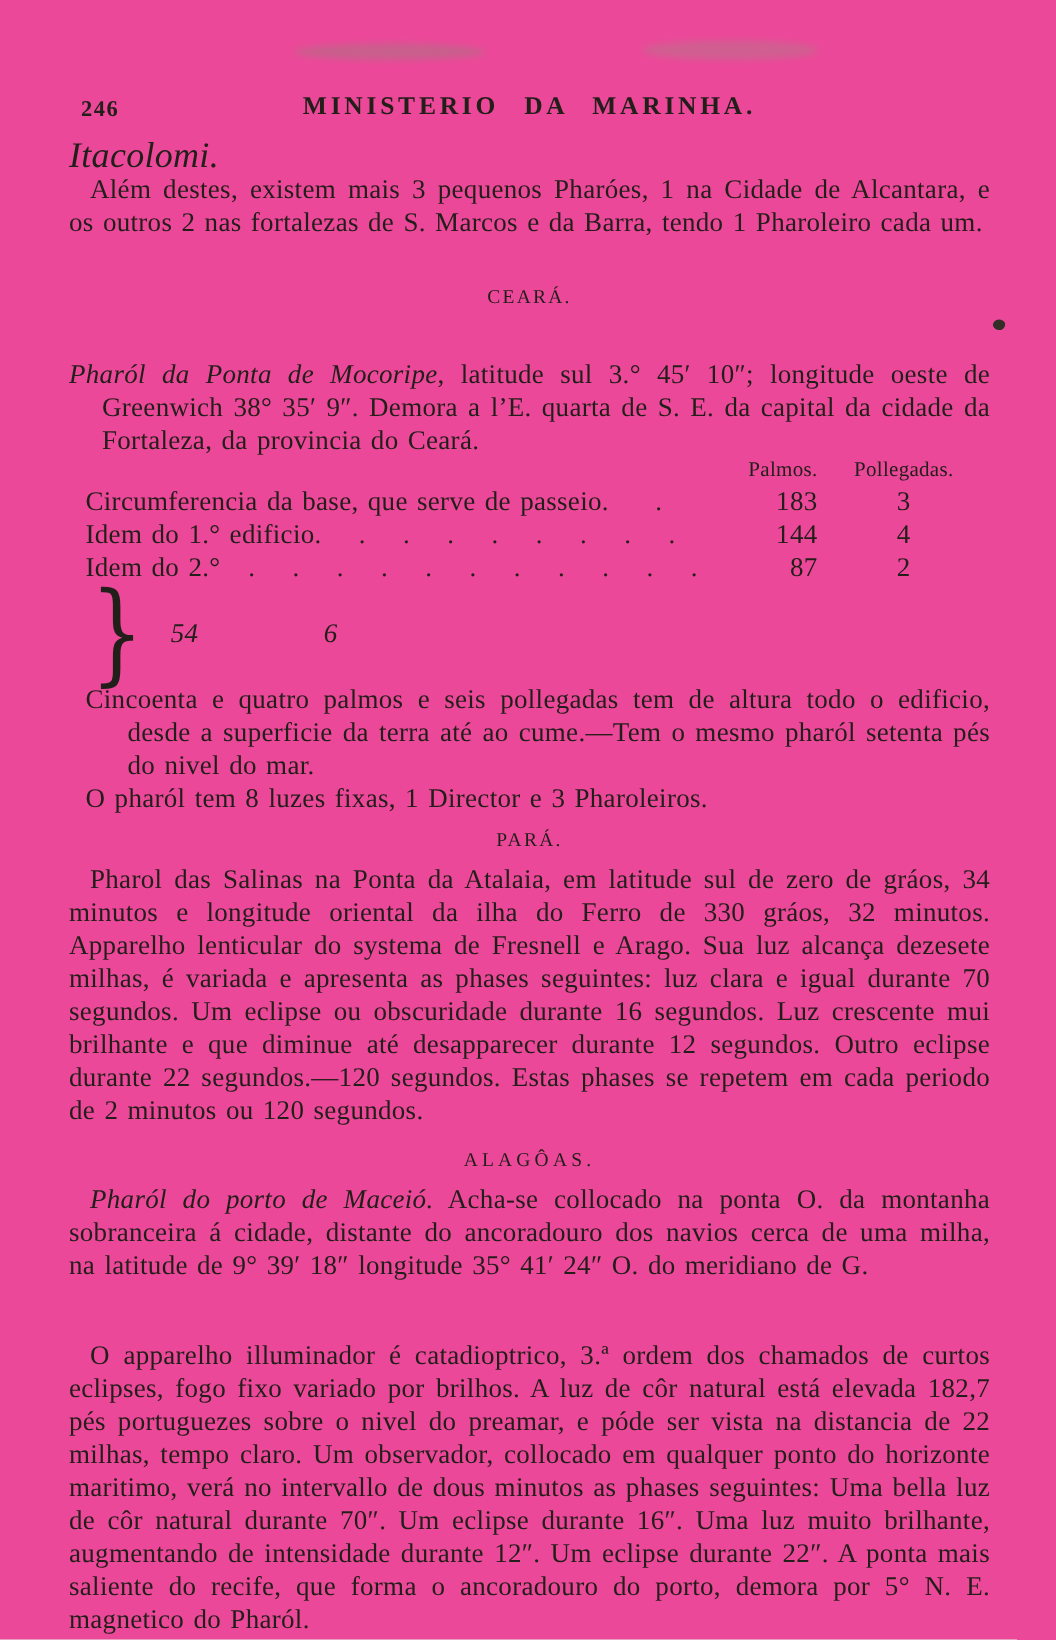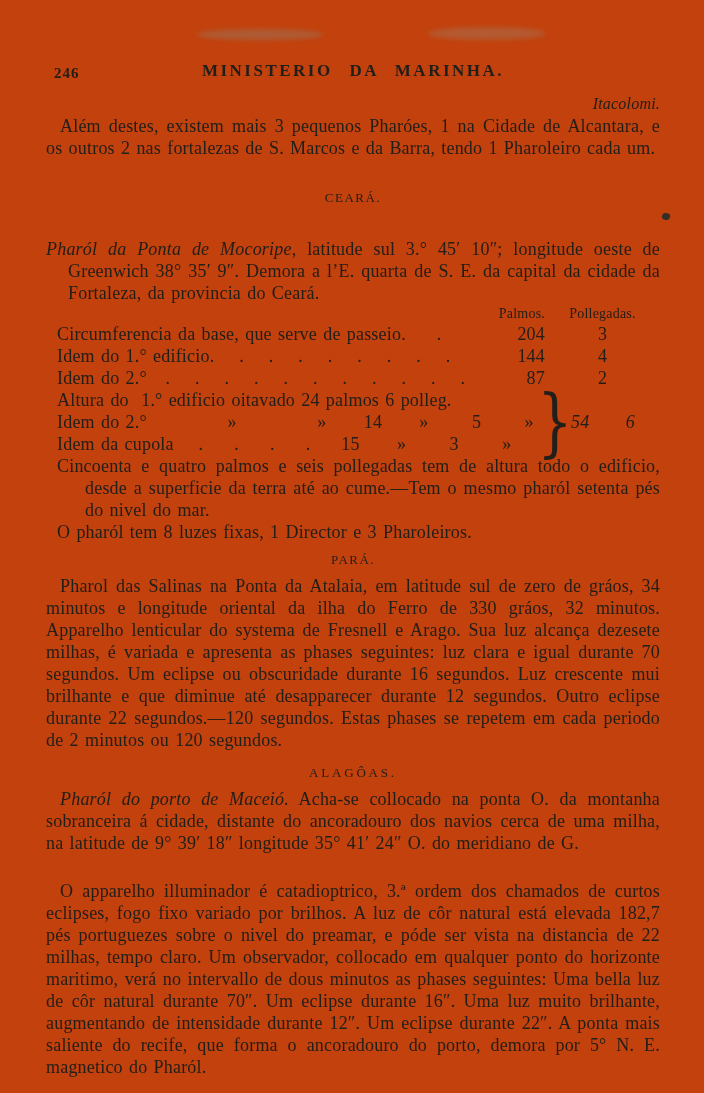--- a/index.html
+++ b/index.html
@@ -1,46 +1,46 @@
 <!DOCTYPE html>
 <html lang="pt"><head>
 <meta charset="utf-8">
 <style>
   html,body { margin:0; padding:0; background:#e8e6e0; }
   .page {
     position:relative;
     width:704px; height:1093px;
-    background:#c2410c;
+    background:#ec4899;
     overflow:hidden;
     font-family:"Liberation Serif", serif;
     color:#221e19;
     box-sizing:border-box;
   }
   .content {
     position:absolute; left:46px; top:32px; width:614px;
     font-size:18px; line-height:22px;
     letter-spacing:0.2px; word-spacing:1.5px;
   }
   .header-row { position:relative; height:24px; }
   .page-num {
     position:absolute; left:8px; top:2px;
     font-weight:bold; font-size:15px; letter-spacing:1px;
   }
   .running-header {
     text-align:center; font-weight:bold; font-size:17px;
     letter-spacing:2.5px; word-spacing:10px;margin-top:28px;
   }
   .place-title {
-    text-align:right; font-style:italic; font-size:16px;
+    text-align:left; font-style:italic; font-size:24px;
     margin-top:9px;
   }
   .para { text-align:justify; margin:0; }
   .indent { text-indent:14px; }
   .mt2 { margin-top:2px; }
-  .mt4 { margin-top:4px; }
+  .mt4 { margin-top:16px; }
   .section-heading {
     text-align:center; font-size:13px; letter-spacing:1.5px;
     margin:9px 0 7px 0; line-height:16px;
   }
   .section-heading.wide { letter-spacing:2.8px;margin-top:14px; }
   .hang22 { padding-left:22px; text-indent:-22px; text-align:justify;margin-top:32px; }
   .ceara-block { margin-left:11px; }
   .hang28 { padding-left:28px; text-indent:-28px; text-align:justify; }
   
   .ltable { width:100%; }
@@ -104,40 +104,35 @@
     <div class="ceara-block">
       <div class="ltable">
         <div class="thead-row">
           <span class="tlabel"></span>
           <span class="col-palmos">Palmos.</span>
           <span class="col-polleg">Pollegadas.</span>
         </div>
 
         <div class="trow">
           <span class="tlabel">Circumferencia da base, que serve de passeio.     .     .</span>
-          <span class="col-palmos">204</span>
+          <span class="col-palmos">183</span>
           <span class="col-polleg">3</span>
         </div>
         <div class="trow">
           <span class="tlabel">Idem do 1.° edificio.    .    .    .    .    .    .    .    .    .</span>
           <span class="col-palmos">144</span>
           <span class="col-polleg">4</span>
         </div>
         <div class="trow">
           <span class="tlabel">Idem do 2.°   .    .    .    .    .    .    .    .    .    .    .    .</span>
           <span class="col-palmos">87</span>
           <span class="col-polleg">2</span>
         </div>
 
         <div class="braced">
-          <div class="braced-lines">
-            <div>Altura do  1.° edificio oitavado 24 palmos 6 polleg.</div>
-            <div>Idem do 2.°             »             »      14      »       5       »</div>
-            <div>Idem da cupola    .     .     .     .     15      »       3       »</div>
-          </div>
           <div class="brace-cell">}</div>
           <div class="col-palmos">54</div>
           <div class="col-polleg">6</div>
         </div>
       </div>
 
       <p class="para hang28 min3">Cincoenta e quatro palmos e seis pollegadas tem de altura todo o edifi­cio, desde a superficie da terra até ao cume.—Tem o mesmo pharól setenta pés do nivel do mar.</p>
       <p class="para">O pharól tem 8 luzes fixas, 1 Director e 3 Pharoleiros.</p>
     </div>
 

